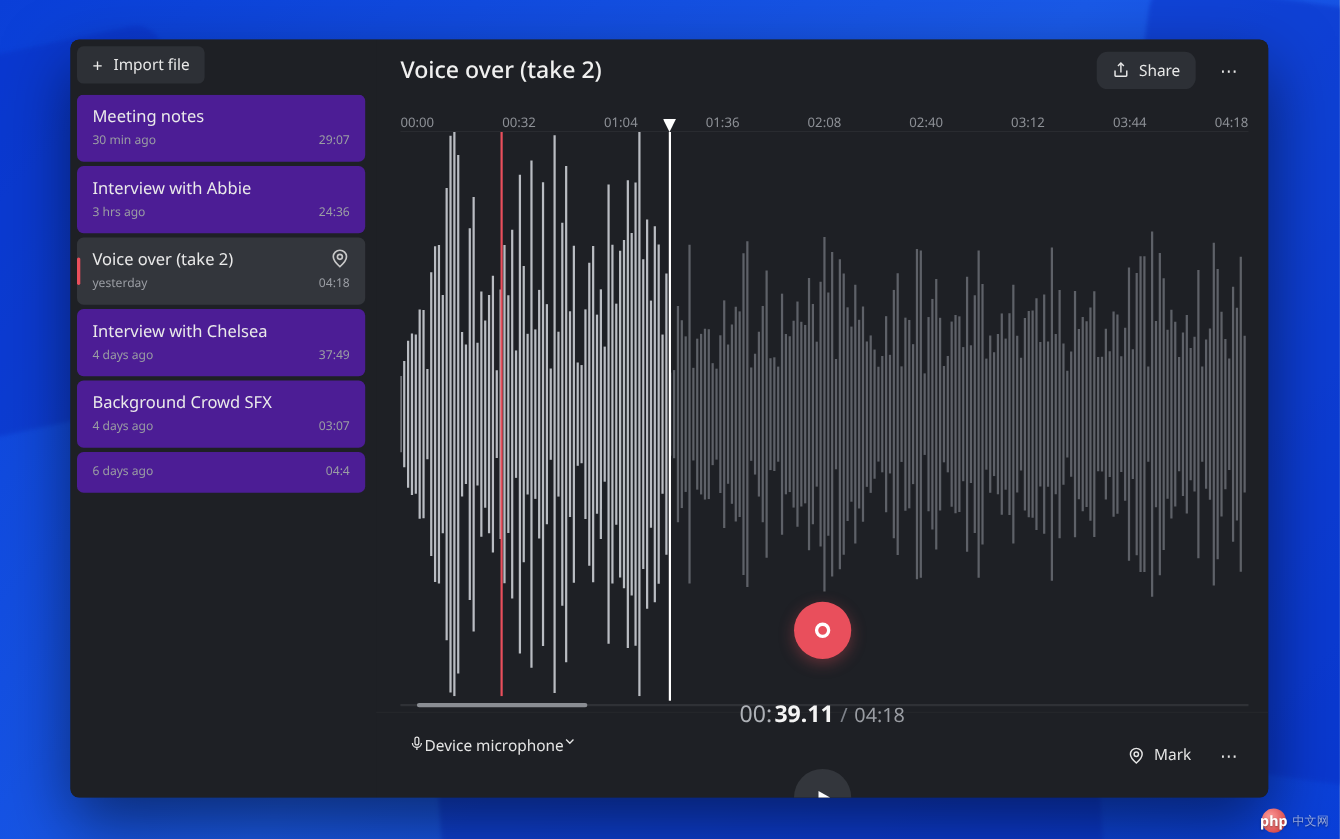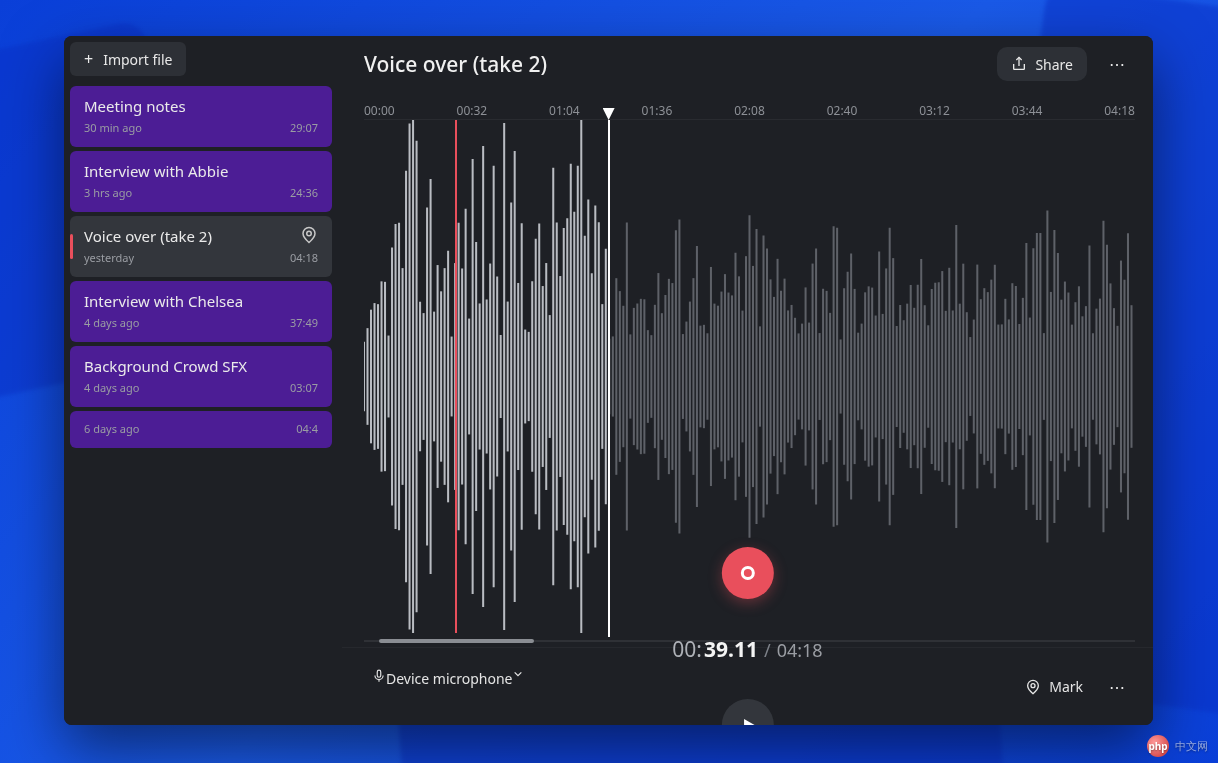--- a/index.html
+++ b/index.html
@@ -244,21 +244,21 @@
   .watermark {
     position: absolute; right: 10px; bottom: 6px;
     display: flex; align-items: center; gap: 6px;
     color: rgba(255,255,255,0.55); font-size: 11px;
     text-shadow: 0 1px 2px rgba(0,0,0,0.4);
   }
   .watermark .logo {
     width: 22px; height: 22px; border-radius: 50%;
     background: radial-gradient(circle at 35% 35%, #ff9b9b, #c92f2f);
     display: flex; align-items: center; justify-content: center;
-    color: #fff; font-size: 10px; font-weight: 700;
+    color: #fff; font-size: 13px; font-weight: 700;
   }
 </style>
 </head>
 <body>
 
 <div class="bg-shape s1"></div>
 <div class="bg-shape s2"></div>
 <div class="bg-shape s3"></div>
 
 <div class="window">

